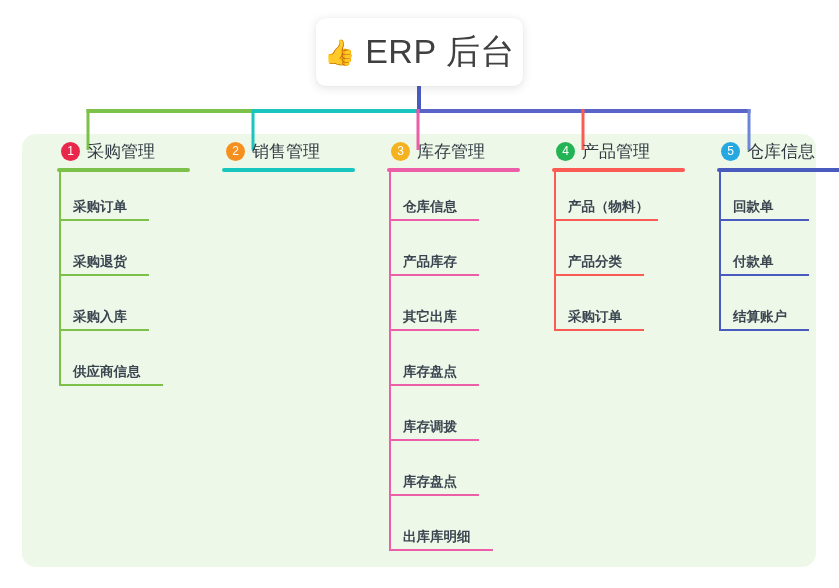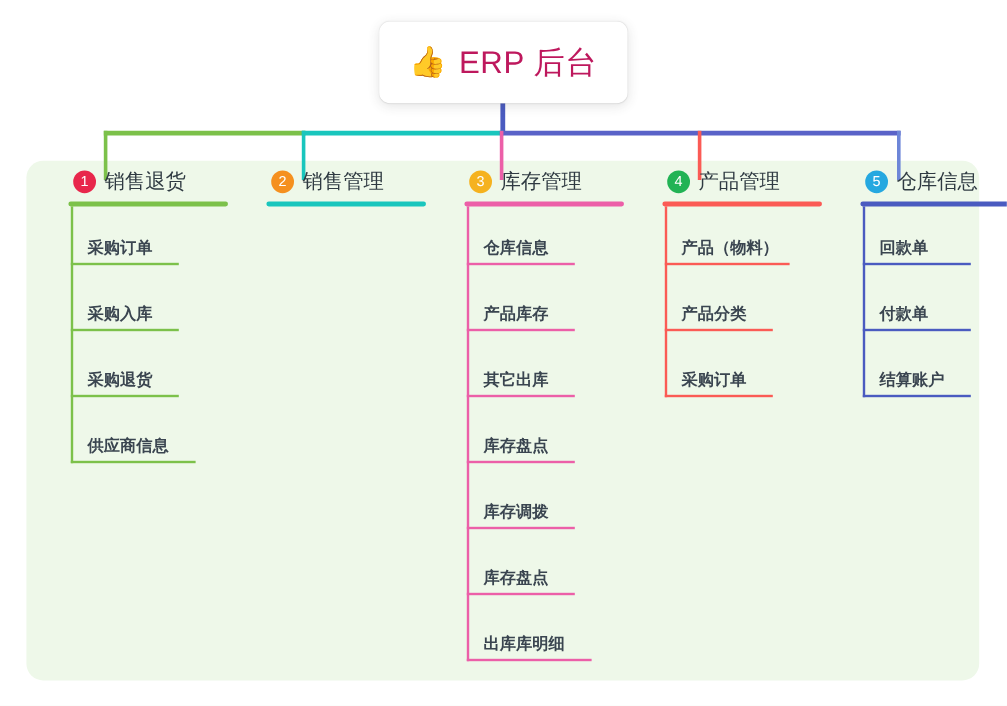--- a/index.html
+++ b/index.html
@@ -37,22 +37,22 @@
     justify-content: center;
     gap: 10px;
     box-sizing: border-box;
   }
   .title-emoji {
     font-size: 25px;
     line-height: 1;
     display: inline-block;
   }
   .title-text {
-    font-size: 26px;
-    color: #be185d;
+    font-size: 34px;
+    color: #404040;
     letter-spacing: 0.5px;
     white-space: nowrap;
   }
 
   
   #connectors {
     position: absolute;
     left: 0; top: 0;
     width: 839px;
     height: 588px;
@@ -169,38 +169,38 @@
 
   <div class="title-card">
     <span class="title-emoji">👍</span>
     <span class="title-text">ERP 后台</span>
   </div>
 
   <div class="columns" id="columns">
       <div class="column" style="left: 22px;">
         <div class="col-head">
           <span class="badge" style="background: rgb(232, 39, 75);">1</span>
-          <span class="col-title">销售退货</span>
+          <span class="col-title">采购管理</span>
         </div>
         <div class="col-rule" style="background: rgb(124, 193, 74);"></div>
         <div class="col-body">
           <div class="trunk" style="background: rgb(124, 193, 74); height: 214px;"></div>
           <div class="leaf">
             <span class="leaf-label">采购订单</span>
             <div class="leaf-rule" style="background: rgb(124, 193, 74); width: 90px;"></div>
           </div>
           <div class="leaf">
+            <span class="leaf-label">采购退货</span>
+            <div class="leaf-rule" style="background: rgb(124, 193, 74); width: 90px;"></div>
+          </div>
+          <div class="leaf">
             <span class="leaf-label">采购入库</span>
             <div class="leaf-rule" style="background: rgb(124, 193, 74); width: 90px;"></div>
           </div>
           <div class="leaf">
-            <span class="leaf-label">采购退货</span>
-            <div class="leaf-rule" style="background: rgb(124, 193, 74); width: 90px;"></div>
-          </div>
-          <div class="leaf">
             <span class="leaf-label">供应商信息</span>
             <div class="leaf-rule" style="background: rgb(124, 193, 74); width: 104px;"></div>
           </div>
         </div>
       </div>
       <div class="column" style="left: 187px;">
         <div class="col-head">
           <span class="badge" style="background: rgb(245, 144, 31);">2</span>
           <span class="col-title">销售管理</span>
         </div>

